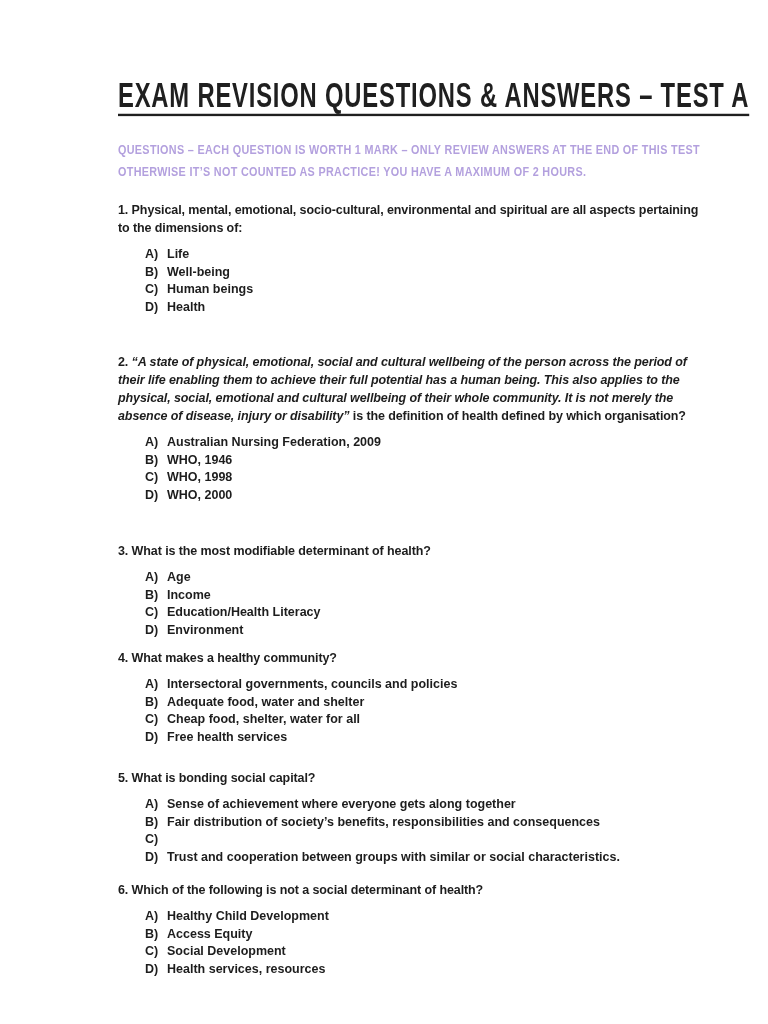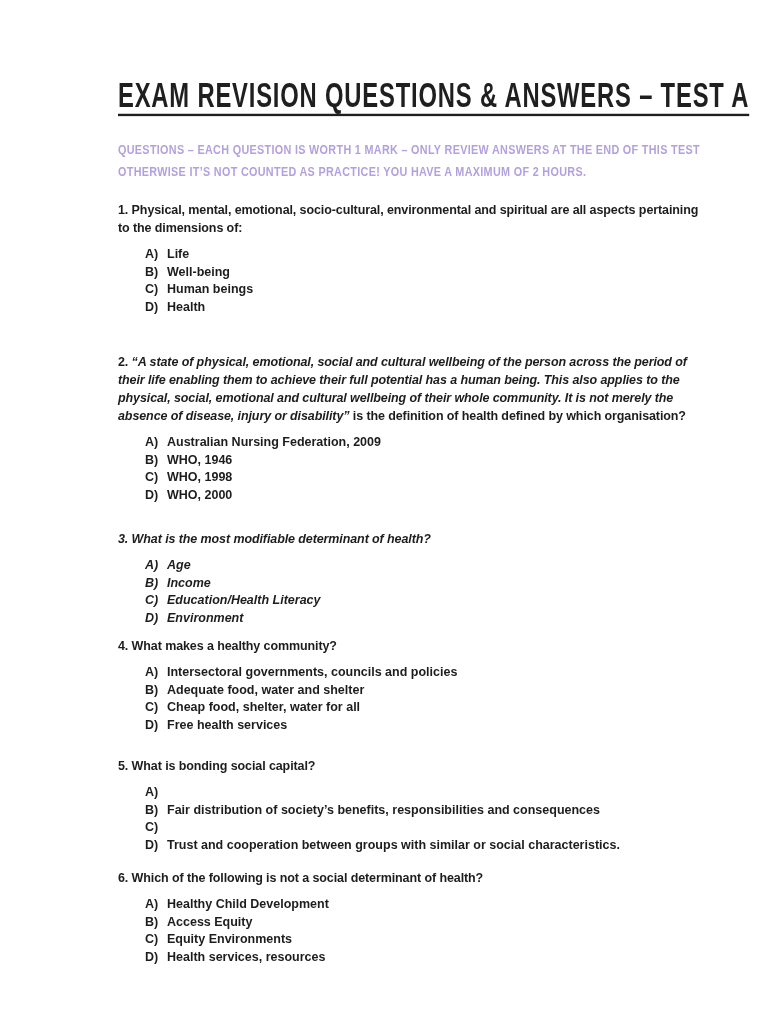--- a/index.html
+++ b/index.html
@@ -49,21 +49,21 @@
   .option {
     display: flex;
     font-size: 12.5px;
     font-weight: 700;
     line-height: 17.5px;
   }
   .opt-letter { flex: none; width: 22px; margin-left: 27px; }
   .question { margin-top: 22px; }
   #questions .question:nth-child(1) { margin-top: 18px; }
   #questions .question:nth-child(2) { margin-top: 37px; }
-  #questions .question:nth-child(3) { margin-top: 26px; font-style: italic; }
+  #questions .question:nth-child(3) { margin-top: 38px; }
   #questions .question:nth-child(4) { margin-top: 10px; }
   #questions .question:nth-child(5) { margin-top: 23px; }
   #questions .question:nth-child(6) { margin-top: 15px; }
 </style>
 </head>
 <body>
 
 <main class="page">
   <h1 class="title">EXAM REVISION QUESTIONS &amp; ANSWERS – TEST A</h1>
   <div class="subtitle" style="color: rgb(179, 160, 222);">
@@ -153,20 +153,21 @@
             <span class="opt-letter">D)</span>
             <span class="opt-text">Free health services</span>
           </div>
         </div>
       </div>
       <div class="question">
         <p class="q-text"><span class="q-num">5. </span><span class="q-body">What is bonding social capital?</span></p>
         <div class="options">
           <div class="option">
             <span class="opt-letter">A)</span>
+            <span class="opt-text">Sense of achievement where everyone gets along together</span>
           </div>
           <div class="option">
             <span class="opt-letter">B)</span>
             <span class="opt-text">Fair distribution of society’s benefits, responsibilities and consequences</span>
           </div>
           <div class="option">
             <span class="opt-letter">C)</span>
           </div>
           <div class="option">
             <span class="opt-letter">D)</span>
@@ -180,21 +181,21 @@
           <div class="option">
             <span class="opt-letter">A)</span>
             <span class="opt-text">Healthy Child Development</span>
           </div>
           <div class="option">
             <span class="opt-letter">B)</span>
             <span class="opt-text">Access Equity</span>
           </div>
           <div class="option">
             <span class="opt-letter">C)</span>
-            <span class="opt-text">Equity Environments</span>
+            <span class="opt-text">Social Development</span>
           </div>
           <div class="option">
             <span class="opt-letter">D)</span>
             <span class="opt-text">Health services, resources</span>
           </div>
         </div>
       </div>
     </section>
 </main>
 

